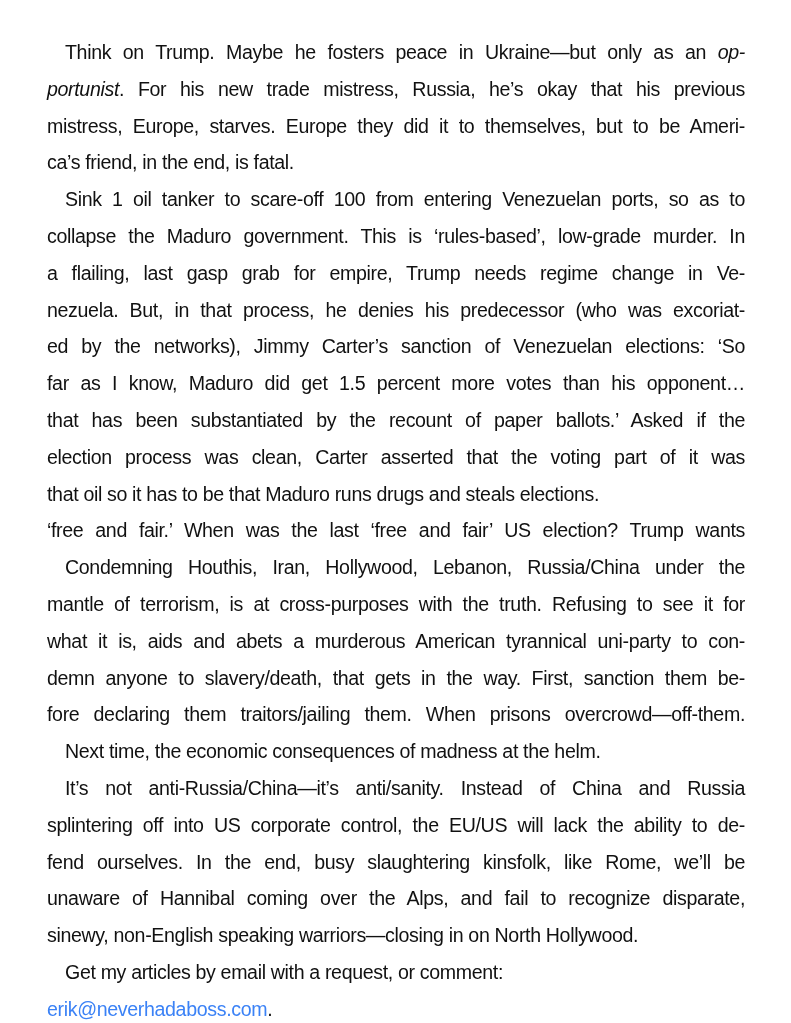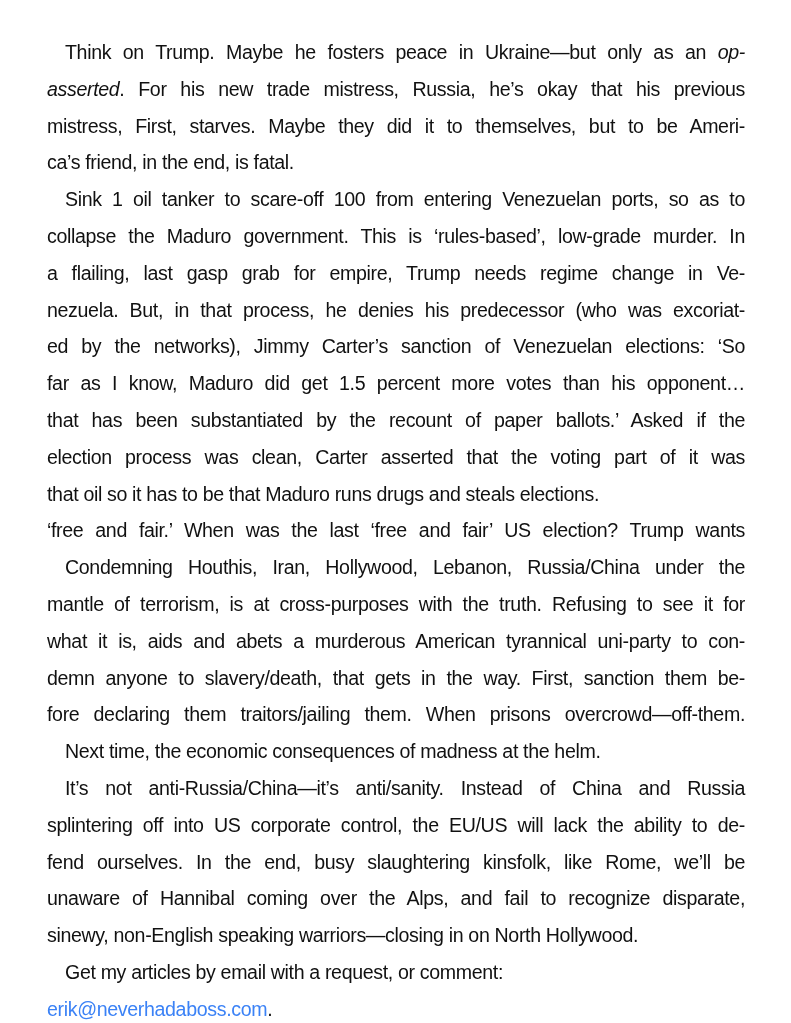--- a/index.html
+++ b/index.html
@@ -21,22 +21,22 @@
   .it { font-style: italic; }
   a.email { color: #3b82f6; text-decoration: none; }
 </style>
 </head>
 <body>
 
 <div class="page">
 
   <div>
     <div class="line indent"><span>Think on Trump. Maybe he fosters peace in Ukraine—but only as an </span><span class="it">op-</span></div>
-    <div class="line"><span class="it">asserted</span><span>. For his new trade mistress, Russia, he’s okay that his previous</span></div>
-    <div class="line">mistress, First, starves. Maybe they did it to themselves, but to be Ameri-</div>
+    <div class="line"><span class="it">portunist</span><span>. For his new trade mistress, Russia, he’s okay that his previous</span></div>
+    <div class="line">mistress, Europe, starves. Europe they did it to themselves, but to be Ameri-</div>
     <div class="line last">ca’s friend, in the end, is fatal.</div>
   </div>
 
   <div>
     <div class="line indent">Sink 1 oil tanker to scare-off 100 from entering Venezuelan ports, so as to</div>
     <div class="line">collapse the Maduro government. This is ‘rules-based’, low-grade murder. In</div>
     <div class="line">a flailing, last gasp grab for empire, Trump needs regime change in Ve-</div>
     <div class="line">nezuela. But, in that process, he denies his predecessor (who was excoriat-</div>
     <div class="line">ed by the networks), Jimmy Carter’s sanction of Venezuelan elections: ‘So</div>
     <div class="line">far as I know, Maduro did get 1.5 percent more votes than his opponent…</div>

